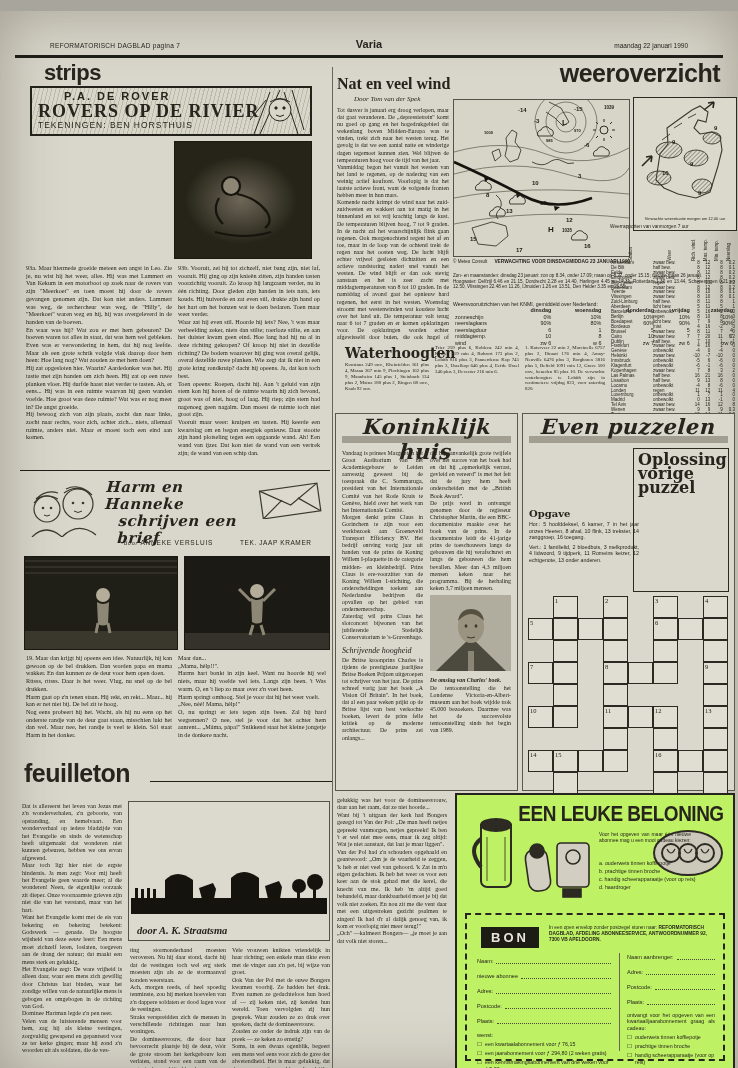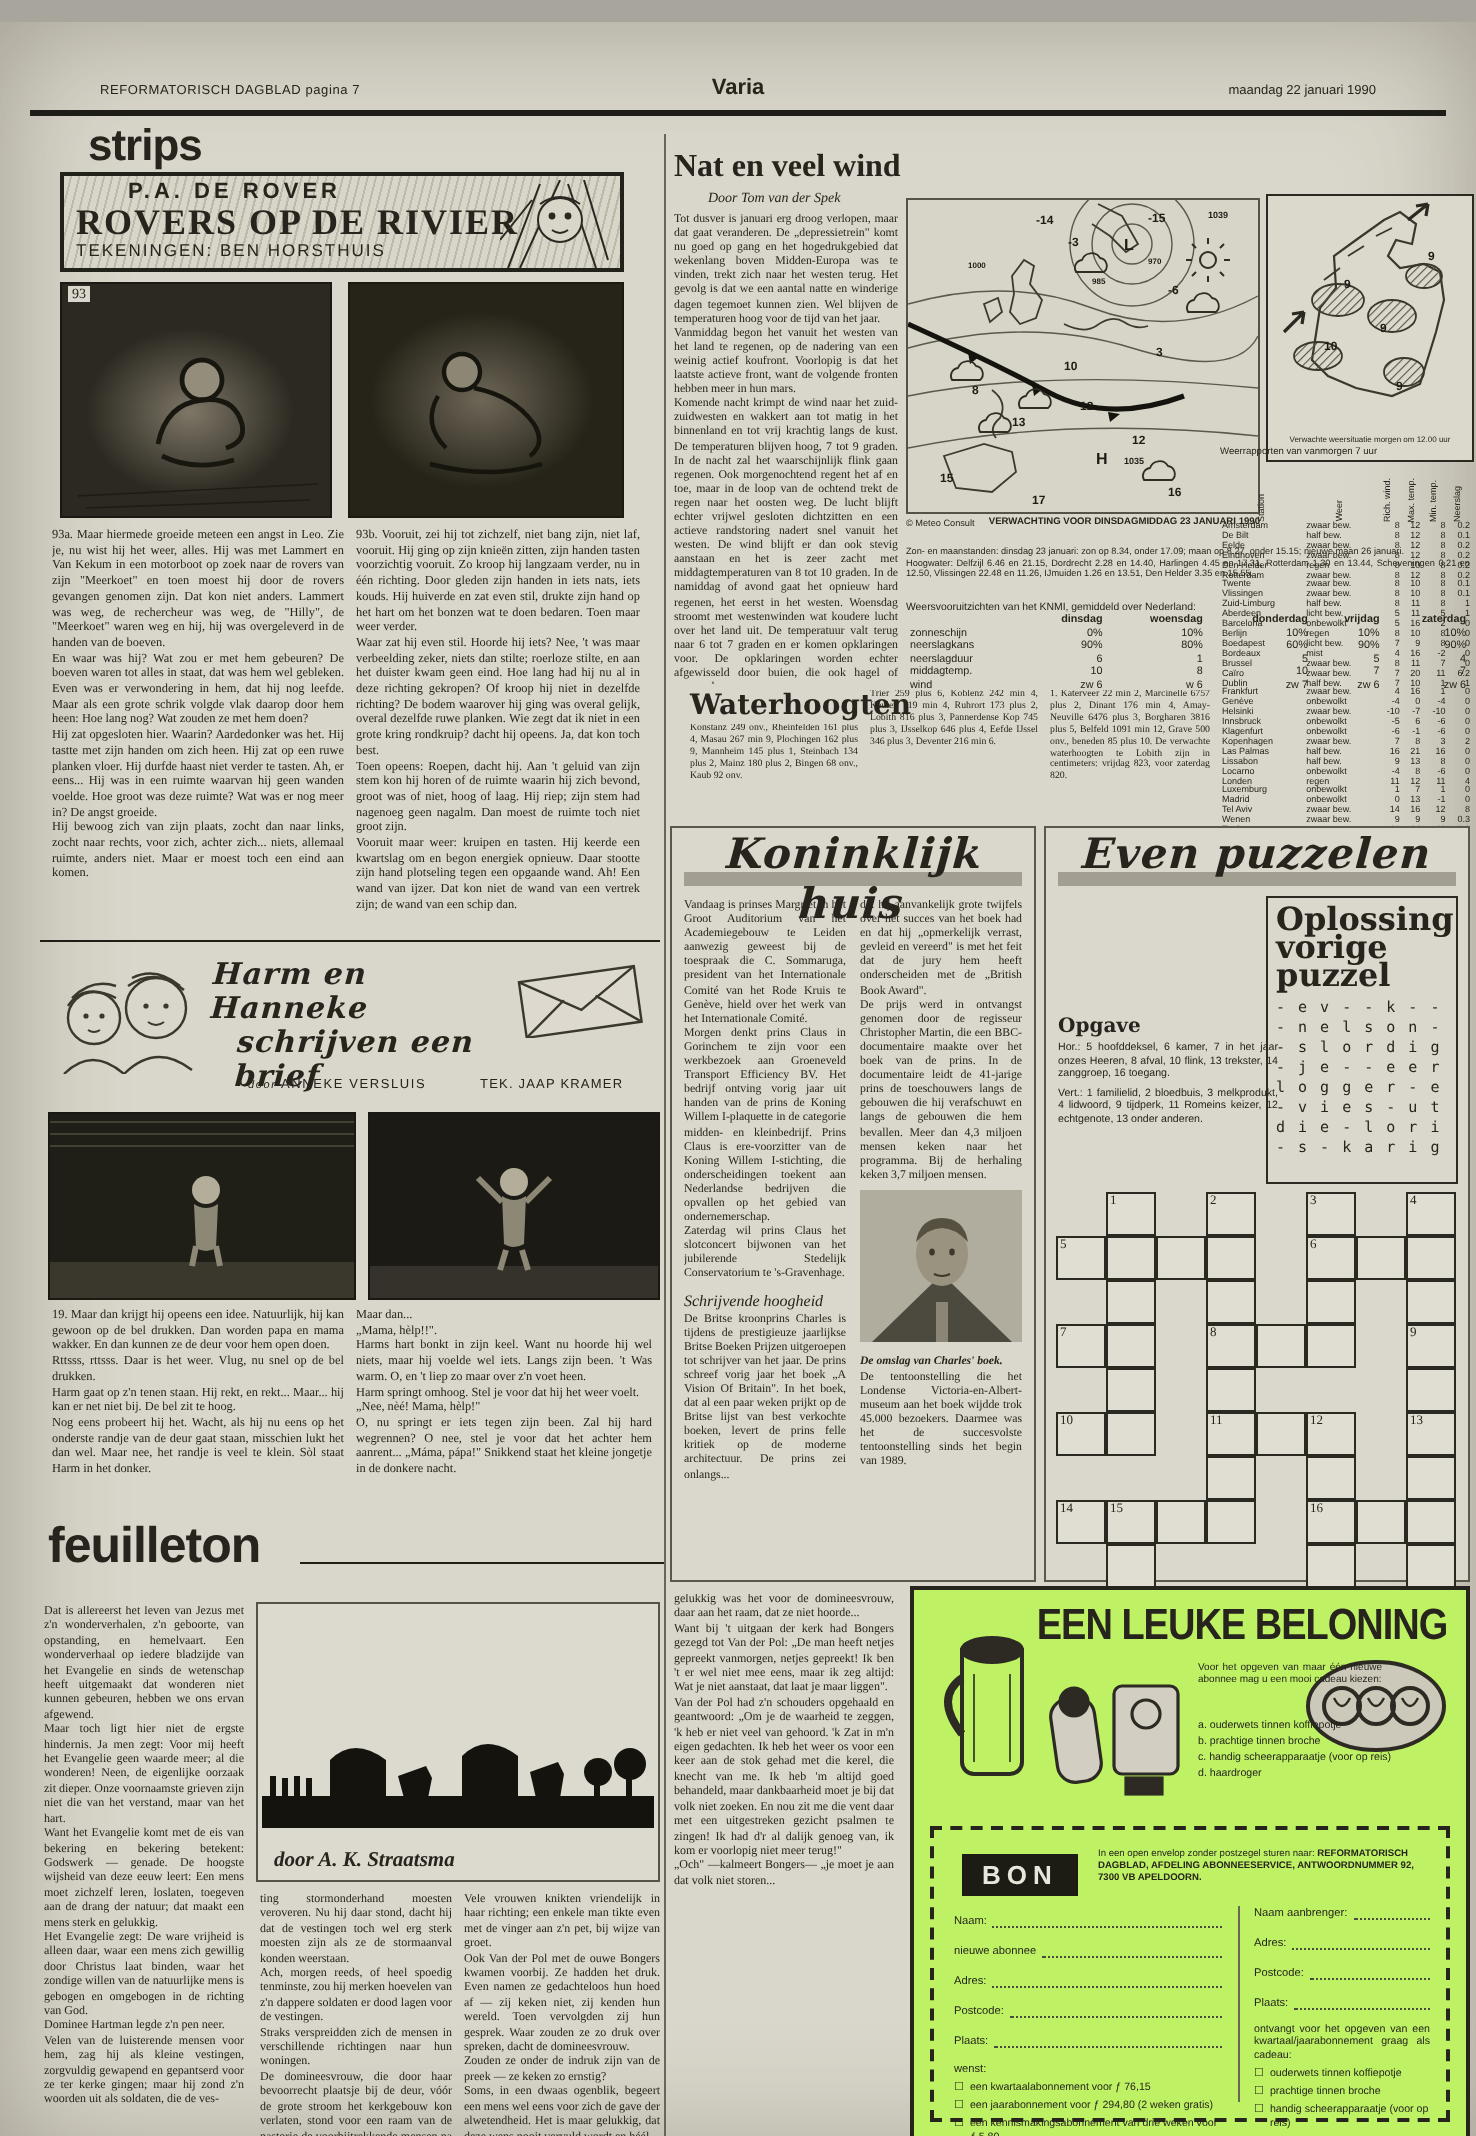--- a/index.html
+++ b/index.html
@@ -67,42 +67,20 @@
         <path d="M4,44 L20,2 M10,44 L30,0 M48,44 L34,2 M54,40 L42,0 M0,30 L16,10"></path>
         <circle cx="30" cy="20" r="11" fill="#d8d5c9"></circle>
         <circle cx="26" cy="18" r="1.2" fill="#2a2820"></circle>
           <circle cx="34" cy="18" r="1.2" fill="#2a2820"></circle>
         <path d="M26,25 q4,3 8,0"></path>
         <path d="M20,12 q10,-7 20,0"></path>
       </g>
     </svg>
   </div>
 
-  <div class="panel" style="left:30px;top:130px;width:136px;height:118px">
-    <svg width="136" height="118" viewBox="0 0 136 118">
-      <defs>
-          <radialGradient id="g1">
-            <stop offset="0" stop-color="#7e7767"></stop>
-            <stop offset="1" stop-color="#2b2921"></stop>
-          </radialGradient>
-        </defs>
-      <rect width="136" height="118" fill="#2b2921"></rect>
-      <ellipse cx="64" cy="64" rx="52" ry="42" fill="url(#g1)"></ellipse>
-      <g stroke="#17160f" stroke-width="2.4" fill="none">
-        <circle cx="70" cy="48" r="10" fill="#948d7b"></circle>
-        <path d="M48,80 q4,-20 22,-22 q16,-2 20,12 q2,9 -8,12"></path>
-        <path d="M50,86 q16,8 36,2"></path>
-      </g>
-      <g stroke="#1c1b14" stroke-width=".7">
-          <line x1="8" y1="106" x2="128" y2="100"></line>
-          <line x1="12" y1="112" x2="124" y2="108"></line>
-        </g>
-    </svg>
-    <span class="panel-num">93</span>
-  </div>
   <div class="panel" style="left:174px;top:130px;width:138px;height:118px">
     <svg width="138" height="118" viewBox="0 0 138 118">
       <defs>
           <radialGradient id="g2">
             <stop offset="0" stop-color="#6e6758"></stop>
             <stop offset="1" stop-color="#262419"></stop>
           </radialGradient>
         </defs>
       <rect width="138" height="118" fill="#262419"></rect>
       <ellipse cx="66" cy="58" rx="56" ry="44" fill="url(#g2)"></ellipse>
@@ -242,20 +220,21 @@
 Ook Van der Pol met de ouwe Bongers kwamen voorbij. Ze hadden het druk. Even namen ze gedachteloos hun hoed af — zij keken niet, zij kenden hun wereld. Toen vervolgden zij hun gesprek. Waar zouden ze zo druk over spreken, dacht de domineesvrouw.
 Zouden ze onder de indruk zijn van de preek — ze keken zo ernstig?
 Soms, in een dwaas ogenblik, begeert een mens wel eens voor zich de gave der alwetendheid. Het is maar gelukkig, dat deze wens nooit vervuld wordt en héél</div>
   <div class="abs just" style="left:337px;top:786px;width:110px;height:276px;font-size:6px;line-height:7.4px">gelukkig was het voor de domineesvrouw, daar aan het raam, dat ze niet hoorde...
 Want bij 't uitgaan der kerk had Bongers gezegd tot Van der Pol: „De man heeft netjes gepreekt vanmorgen, netjes gepreekt! Ik ben 't er wel niet mee eens, maar ik zeg altijd: Wat je niet aanstaat, dat laat je maar liggen".
 Van der Pol had z'n schouders opgehaald en geantwoord: „Om je de waarheid te zeggen, 'k heb er niet veel van gehoord. 'k Zat in m'n eigen gedachten. Ik heb het weer os voor een keer aan de stok gehad met die kerel, die knecht van me. Ik heb 'm altijd goed behandeld, maar dankbaarheid moet je bij dat volk niet zoeken. En nou zit me die vent daar met een uitgestreken gezicht psalmen te zingen! Ik had d'r al dalijk genoeg van, ik kom er voorlopig niet meer terug!"
 „Och" —kalmeert Bongers— „je moet je aan dat volk niet storen...</div>
 
   <div class="vr" style="left:332px;top:56px;height:1006px"></div>
 
+  <div class="abs sans" style="right:18px;top:48px;font-weight:700;font-size:25px;letter-spacing:-.5px">weeroverzicht</div>
 
   <div class="abs" style="left:337px;top:64px;font-weight:700;font-size:16px">Nat en veel wind</div>
   <div class="abs" style="left:354px;top:84px;font-style:italic;font-size:7px">Door Tom van der Spek</div>
   <div class="abs just" style="left:337px;top:96px;width:112px;height:235px;font-size:5.9px;line-height:7.1px">Tot dusver is januari erg droog verlopen, maar dat gaat veranderen. De „depressietrein" komt nu goed op gang en het hogedrukgebied dat wekenlang boven Midden-Europa was te vinden, trekt zich naar het westen terug. Het gevolg is dat we een aantal natte en winderige dagen tegemoet kunnen zien. Wel blijven de temperaturen hoog voor de tijd van het jaar.
 Vanmiddag begon het vanuit het westen van het land te regenen, op de nadering van een weinig actief koufront. Voorlopig is dat het laatste actieve front, want de volgende fronten hebben meer in hun mars.
 Komende nacht krimpt de wind naar het zuid-zuidwesten en wakkert aan tot matig in het binnenland en tot vrij krachtig langs de kust. De temperaturen blijven hoog, 7 tot 9 graden. In de nacht zal het waarschijnlijk flink gaan regenen. Ook morgenochtend regent het af en toe, maar in de loop van de ochtend trekt de regen naar het oosten weg. De lucht blijft echter vrijwel gesloten dichtzitten en een actieve randstoring nadert snel vanuit het westen. De wind blijft er dan ook stevig aanstaan en het is zeer zacht met middagtemperaturen van 8 tot 10 graden. In de namiddag of avond gaat het opnieuw hard regenen, het eerst in het westen. Woensdag stroomt met westenwinden wat koudere lucht over het land uit. De temperatuur valt terug naar 6 tot 7 graden en er komen opklaringen voor. De opklaringen worden echter afgewisseld door buien, die ook hagel of onweer kunnen geven.
 Ook de dagen daarna houdt het wisselvallige weerbeeld aan. Donderdag gaat het opnieuw regenen, terwijl de volgende depressie naar de Noordzee trekt. De zuidwestenwind kan dan flink tot stormachtig toenemen.</div>
 
   <div class="abs" style="left:453px;top:88px;width:177px;height:158px;border:1px solid #55524a;background:#d7d4c8">
     <svg width="175" height="156" viewBox="0 0 175 156">
@@ -739,30 +718,20 @@
     </div>
   </div>
 
   <div class="sec-box" style="left:522px;top:402px;width:213px;height:378px">
     <div class="gray-band" style="top:22px"></div>
     <div class="script-head abs" style="left:0;right:0;top:0;text-align:center;z-index:2">Even puzzelen</div>
 
     <div class="abs" style="right:5px;top:34px;width:96px;height:144px;border:1.5px solid #2b2a22;padding:4px">
       <div style="font-family:'DejaVu Serif',serif;font-weight:700;font-size:16px;line-height:14px;white-space:pre-line">Oplossing
 vorige puzzel</div>
-      <div id="sol-rows" style="margin-top:4px">
-          <div>- e v - - k - -</div>
-          <div>- n e l s o n -</div>
-          <div>- s l o r d i g</div>
-          <div>- j e - - e e r</div>
-          <div>l o g g e r - e</div>
-          <div>- v i e s - u t</div>
-          <div>d i e - l o r i</div>
-          <div>- s - k a r i g</div>
-        </div>
     </div>
 
     <div class="abs" style="left:6px;top:94px;width:110px">
       <div style="font-family:'DejaVu Serif',serif;font-weight:700;font-size:10px">Opgave</div>
       <div class="just sans" style="font-size:5.3px;line-height:6.6px;margin-top:2px">Hor.: 5 hoofddeksel, 6 kamer, 7 in het jaar onzes Heeren, 8 afval, 10 flink, 13 trekster, 14 zanggroep, 16 toegang.</div>
       <div class="just sans" style="font-size:5.3px;line-height:6.6px;margin-top:3px">Vert.: 1 familielid, 2 bloedbuis, 3 melkprodukt, 4 lidwoord, 9 tijdperk, 11 Romeins keizer, 12 echtgenote, 13 onder anderen.</div>
     </div>
 
     <div id="xw" class="abs" style="left:5px;top:182px">
         <div class="xc xb"></div>

